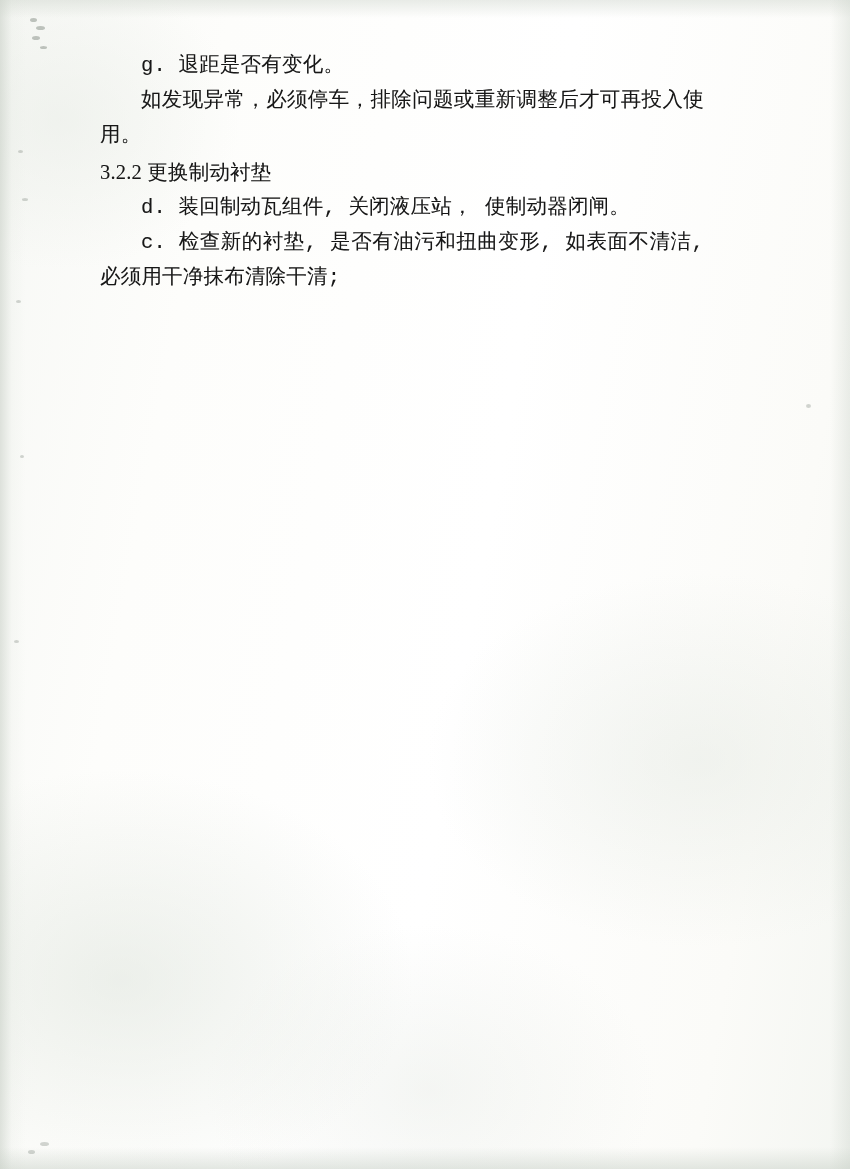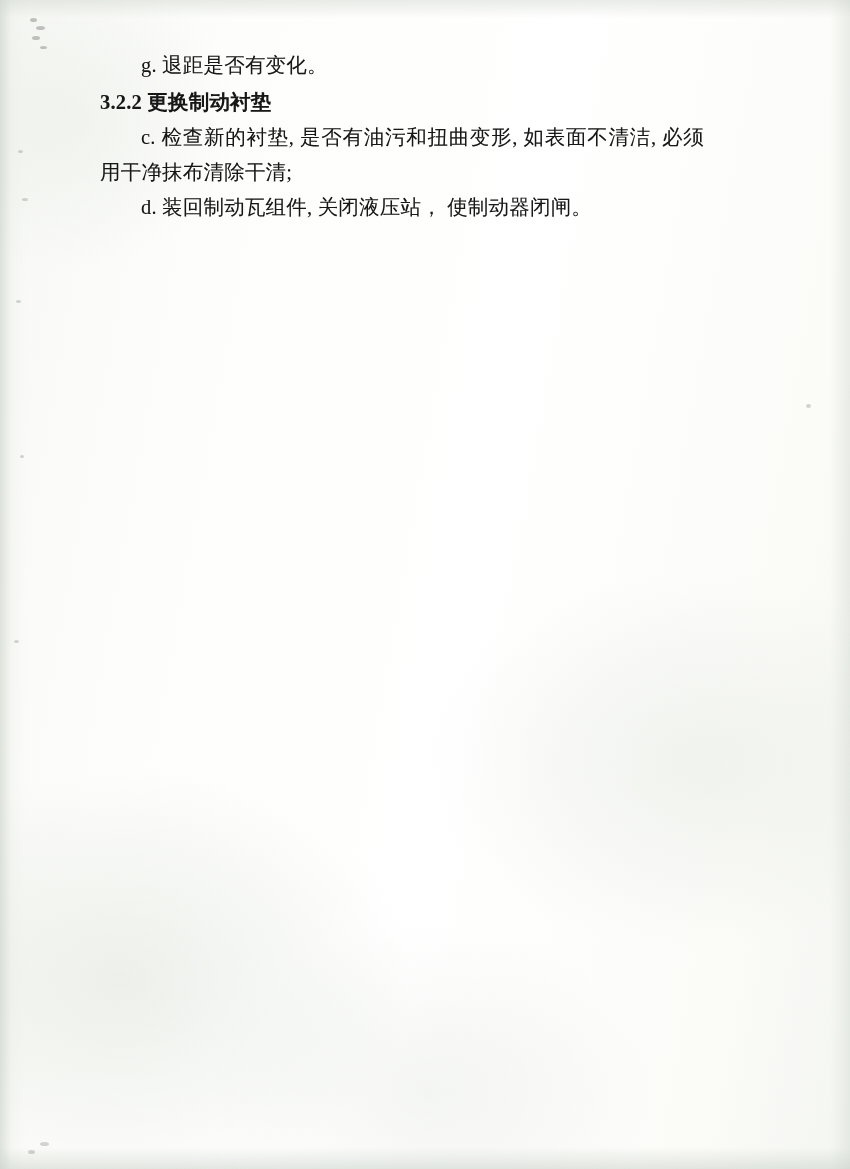--- a/index.html
+++ b/index.html
@@ -82,27 +82,26 @@
     font-size: 20.5px;
     line-height: 35px;
     letter-spacing: 0.2px;
     text-align: justify;
     text-justify: inter-ideograph;
   }
   p {
     margin: 0;
     padding: 0;
   }
-  .indent2 { text-indent: 2em; }
+  .indent2 { text-indent: 2em; font-family: Liberation Mono, monospace; }
 
   .heading {
     text-indent: 0;
     margin-top: 2px;
     margin-bottom: 0px;
-    font-weight: bold;
   }
 
   .para { margin-bottom: 0px; }
 
   
   .content p { text-shadow: 0 0 0.4px rgba(0,0,0,0.22); }
 </style>
 </head>
 <body>
 
@@ -123,26 +122,27 @@
   <div class="speck" style="left:20px; top:455px; width:4px; height:3px;"></div>
   <div class="speck" style="left:14px; top:640px; width:5px; height:3px;"></div>
   <div class="speck" style="left:806px; top:404px; width:5px; height:4px;"></div>
   <div class="speck" style="left:40px; top:1142px; width:9px; height:4px;"></div>
   <div class="speck" style="left:28px; top:1150px; width:7px; height:4px;"></div>
 
   <div class="content">
 
     <p class="para indent2">g. 退距是否有变化。</p>
 
+    <p class="para indent2">如发现异常，必须停车，排除问题或重新调整后才可再投入使用。</p>
 
     <p class="para heading">3.2.2 更换制动衬垫</p>
 
 
 
 
+    <p class="para indent2">d. 装回制动瓦组件, 关闭液压站， 使制动器闭闸。</p>
+
     <p class="para indent2">c. 检查新的衬垫, 是否有油污和扭曲变形, 如表面不清洁, 必须用干净抹布清除干清;</p>
-
-    <p class="para indent2">d. 装回制动瓦组件, 关闭液压站， 使制动器闭闸。</p>
 
 
 
   </div>
 </div>
 
 </body></html>

